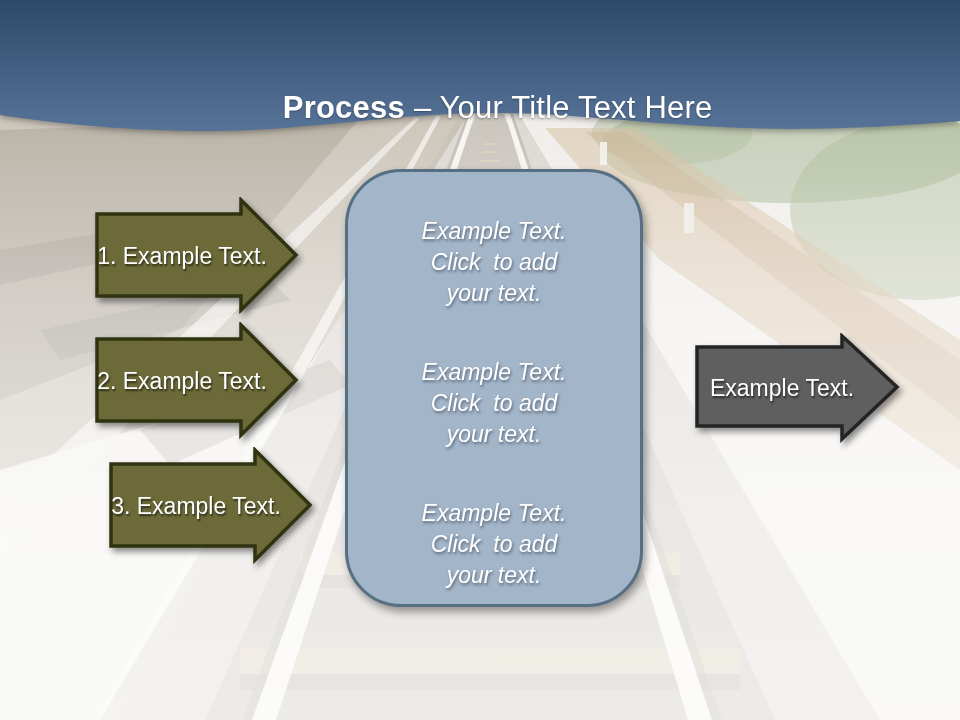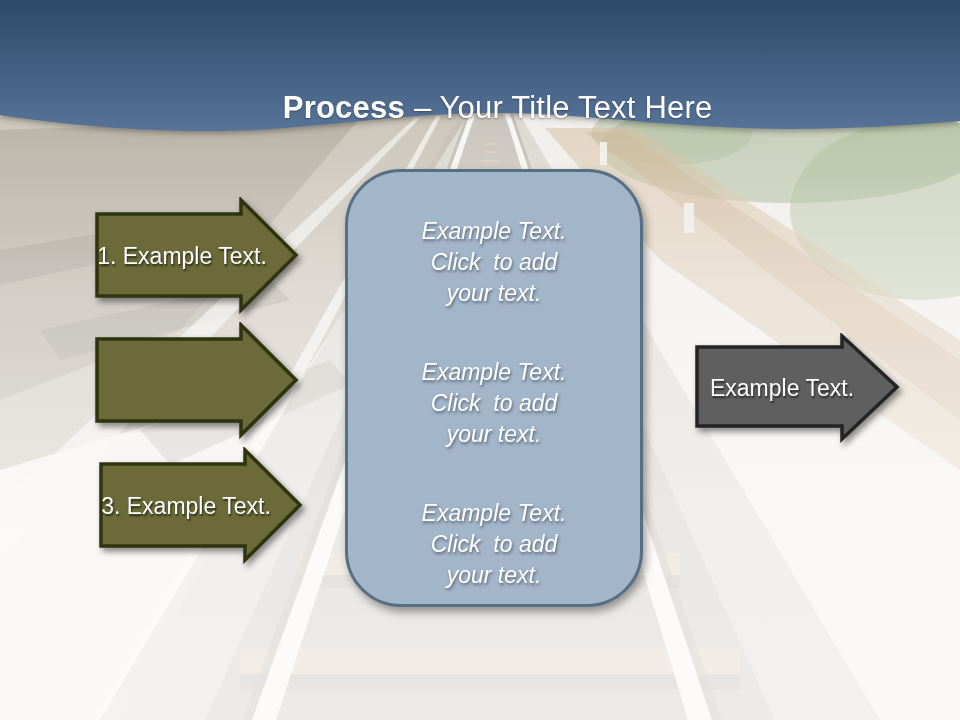--- a/index.html
+++ b/index.html
@@ -135,23 +135,24 @@
     <svg width="206" height="118" viewBox="0 0 206 118">
       <polygon points="3,17 147,17 147,3 202,58 147,113 147,99 3,99" fill="#6b6a38" stroke="#30330f" stroke-width="3.5"></polygon>
     </svg>
     <div class="arrow-label">1. Example Text.</div>
   </div>
 
   <div class="arrow" style="left:94px;top:322px;">
     <svg width="206" height="118" viewBox="0 0 206 118">
       <polygon points="3,17 147,17 147,3 202,58 147,113 147,99 3,99" fill="#6b6a38" stroke="#30330f" stroke-width="3.5"></polygon>
     </svg>
+    <div class="arrow-label">2. Example Text.</div>
   </div>
 
-  <div class="arrow" style="left:98px;top:447px;">
+  <div class="arrow" style="left:108px;top:447px;">
     <svg width="206" height="118" viewBox="0 0 206 118">
       <polygon points="3,17 147,17 147,3 202,58 147,113 147,99 3,99" fill="#6b6a38" stroke="#30330f" stroke-width="3.5"></polygon>
     </svg>
     <div class="arrow-label">3. Example Text.</div>
   </div>
 
   <div class="panel">
     <div class="panel-paragraph">Example Text.
 Click  to add
 your text.</div>

